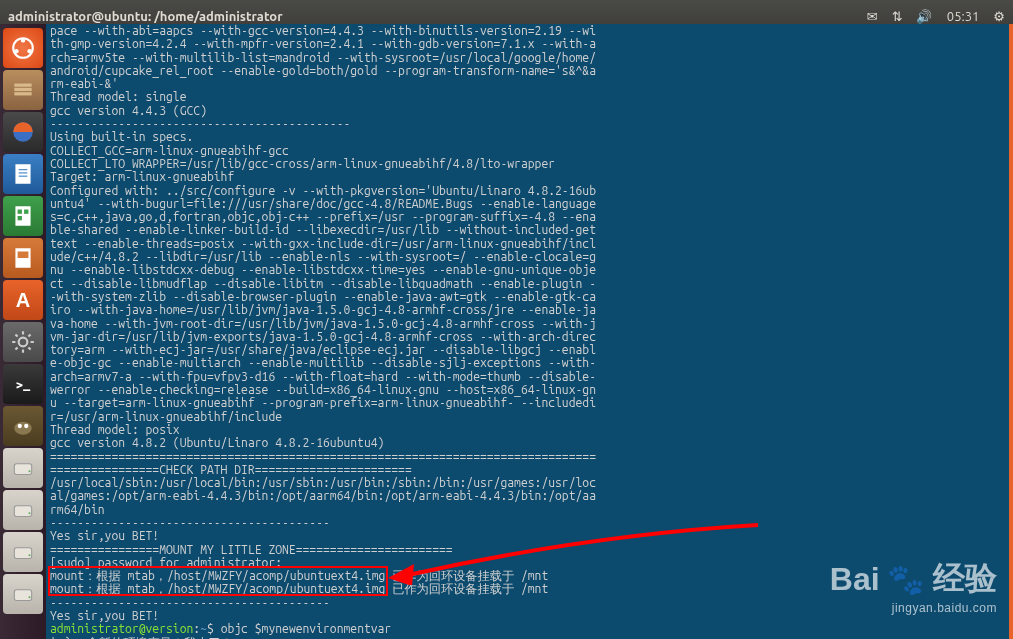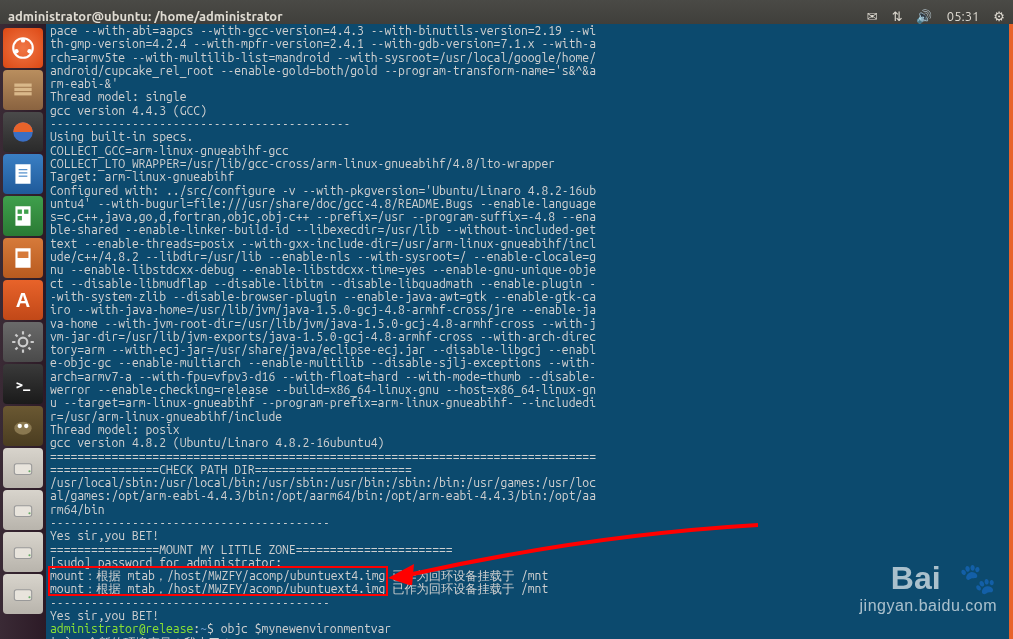--- a/index.html
+++ b/index.html
@@ -95,23 +95,23 @@
 }
 .watermark {
   position: absolute;
   right: 16px;
   bottom: 24px;
   color: rgba(255,255,255,0.65);
   font-family: Arial, sans-serif;
   text-align: right;
   pointer-events: none;
 }
-.watermark .big { font-size: 32px; font-weight: bold; display:flex; align-items:center; justify-content:flex-end; gap:19px;}
+.watermark .big { font-size: 32px; font-weight: bold; display:flex; align-items:center; justify-content:flex-start; gap:8px;}
 .watermark .paw { font-size: 30px; }
-.watermark .url { font-size: 16px; letter-spacing: 0.5px; }
+.watermark .url { font-size: 12px; letter-spacing: 0.5px; }
 .prompt-user { color: #8ae234; }
 .prompt-path { color: #729fcf; }
 </style>
 </head>
 <body>
 
 <div class="topbar">
   <span class="title">administrator@ubuntu: /home/administrator</span>
   <div class="indicators">
     <span class="ind">✉</span>
@@ -246,31 +246,32 @@
 al/games:/opt/arm-eabi-4.4.3/bin:/opt/aarm64/bin:/opt/arm-eabi-4.4.3/bin:/opt/aa
 rm64/bin
 -----------------------------------------
 Yes sir,you BET!
 ================MOUNT MY LITTLE ZONE=======================
 [sudo] password for administrator:
 mount：根据 mtab，/host/MWZFY/acomp/ubuntuext4.img 已作为回环设备挂载于 /mnt
 mount：根据 mtab，/host/MWZFY/acomp/ubuntuext4.img 已作为回环设备挂载于 /mnt
 -----------------------------------------
 Yes sir,you BET!</span>
-<span class="prompt-user">administrator@release</span>:<span class="prompt-path">~</span>$ <span>objc $mynewenvironmentvar</span>
+<span class="prompt-user">administrator@version</span>:<span class="prompt-path">~</span>$ <span>objc $mynewenvironmentvar</span>
 <span>加入一个新的环境变量！我来了！</span>
 :$ </div>
   <div class="scrollbar"></div>
 </div>
 
 <div class="annotation-box"></div>
 <svg class="annotation-arrow" viewBox="0 0 370 65">
   <path d="M 370 5 Q 200 15 20 55" stroke="#ff0000" stroke-width="4" fill="none"></path>
   <polygon points="0,58 26,44 24,66" fill="#ff0000"></polygon>
 </svg>
 
 <div class="watermark">
   <div class="big">
     <span>Bai</span>
       <span class="paw">🐾</span>
+      <span>经验</span>
   </div>
   <div class="url">jingyan.baidu.com</div>
 </div>
 
 </body></html>

